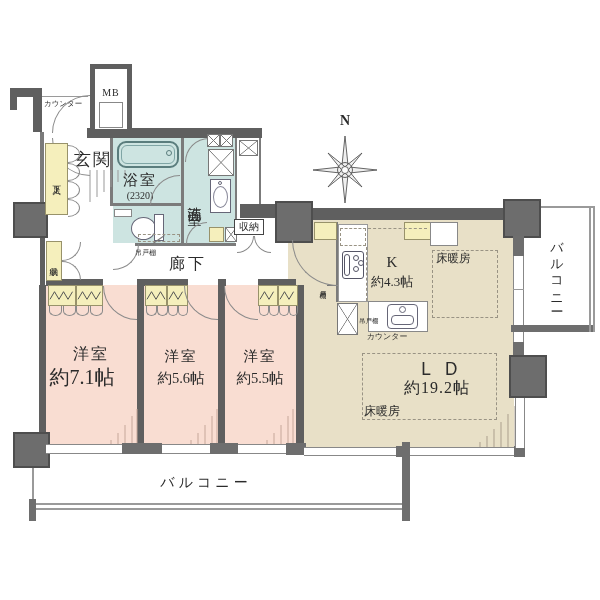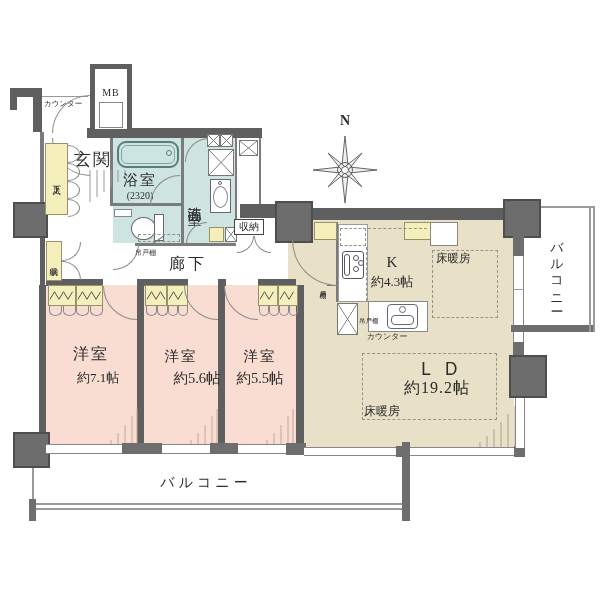--- a/index.html
+++ b/index.html
@@ -228,23 +228,23 @@
   <div class="bump" style="left:168px;top:306px;width:10px;height:10px;"></div>
   <div class="bump" style="left:178px;top:306px;width:10px;height:10px;"></div>
   <div class="bump" style="left:259px;top:306px;width:10px;height:10px;"></div>
   <div class="bump" style="left:269px;top:306px;width:10px;height:10px;"></div>
   <div class="bump" style="left:279px;top:306px;width:10px;height:10px;"></div>
   <div class="bump" style="left:289px;top:306px;width:9px;height:10px;"></div>
   <div class="arc bl" style="left:103px;top:286px;width:34px;height:34px;"></div>
   <div class="arc bl" style="left:184px;top:286px;width:34px;height:34px;"></div>
   <div class="arc bl" style="left:224px;top:286px;width:34px;height:34px;"></div>
   <div class="lbl c" style="left:91px;top:354px;font-size:16px;letter-spacing:2px;">洋室</div>
-  <div class="lbl c" style="left:98px;top:377px;font-size:13px;">約7.1帖</div>
+  <div class="lbl c" style="left:82px;top:377px;font-size:20px;">約7.1帖</div>
   <div class="lbl c" style="left:181px;top:356px;font-size:14.5px;letter-spacing:2px;">洋室</div>
-  <div class="lbl c" style="left:181px;top:378px;font-size:14.5px;margin-left:16px;">約5.6帖</div>
+  <div class="lbl c" style="left:181px;top:378px;font-size:14.5px;">約5.6帖</div>
   <div class="lbl c" style="left:260px;top:356px;font-size:14.5px;letter-spacing:2px;">洋室</div>
   <div class="lbl c" style="left:260px;top:378px;font-size:14.5px;">約5.5帖</div>
   <svg style="position:absolute;left:108px;top:406px;" width="30" height="40">
     <g stroke="#c6a79a" stroke-width="1">
       <line x1="3" y1="40" x2="3" y2="34"></line>
         <line x1="10" y1="40" x2="10" y2="27"></line>
       <line x1="17" y1="40" x2="17" y2="19"></line>
         <line x1="24" y1="40" x2="24" y2="10"></line>
       <line x1="29" y1="40" x2="29" y2="3"></line>
     </g>

